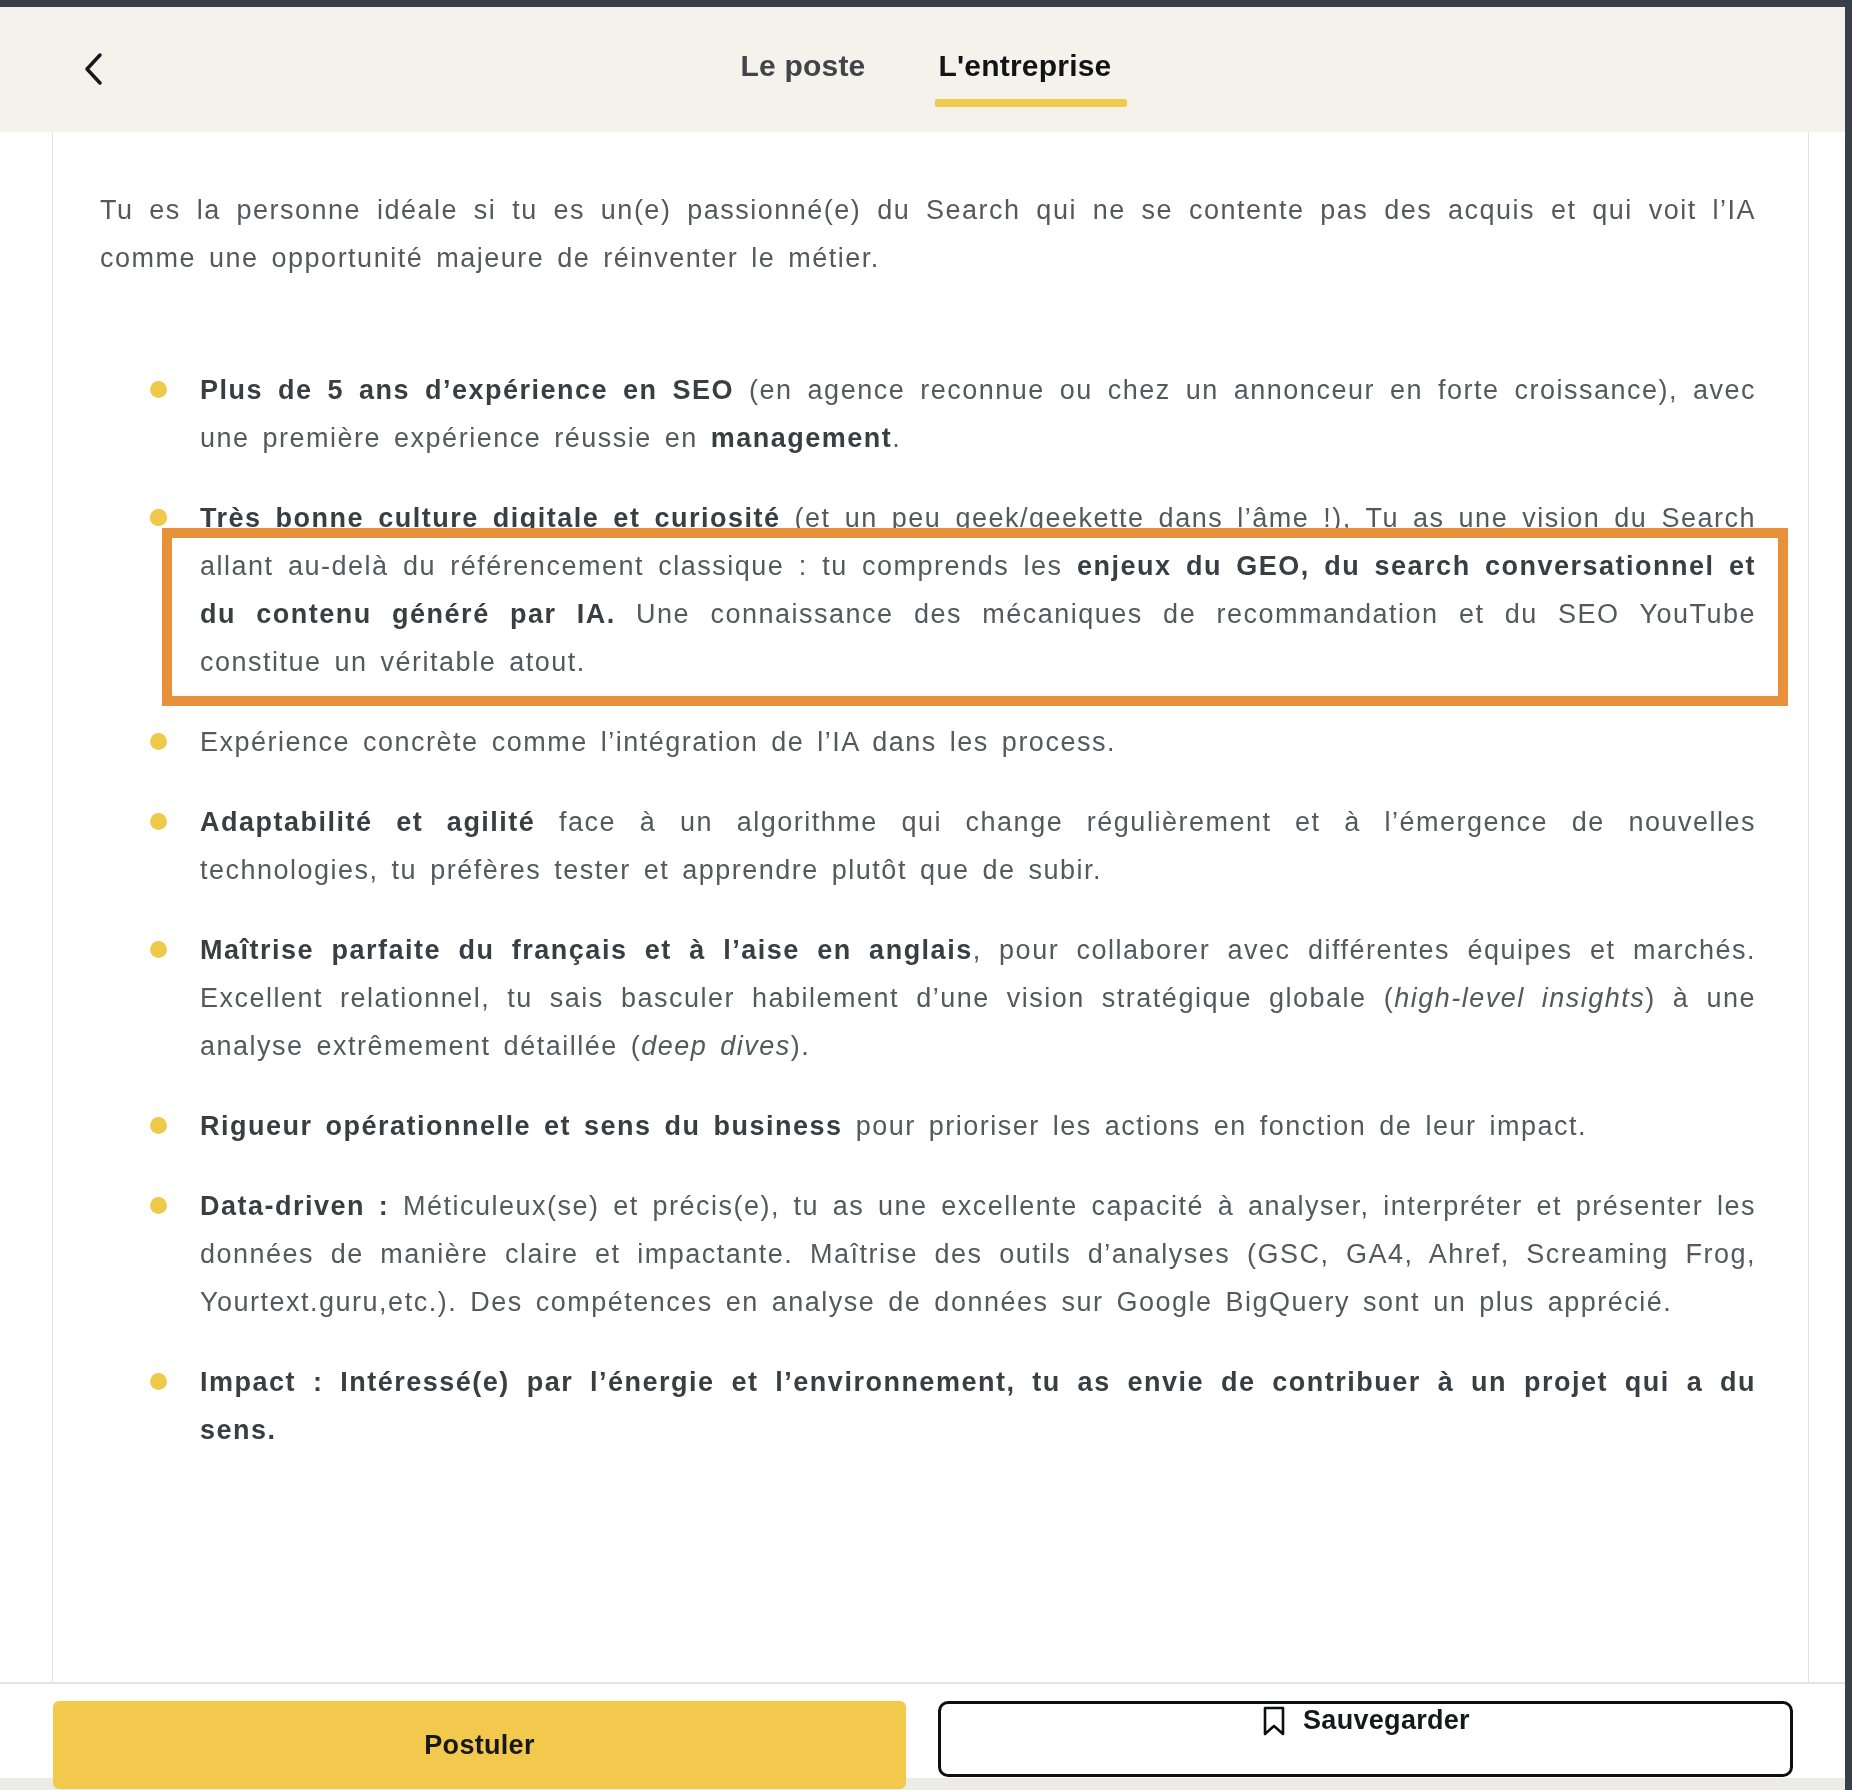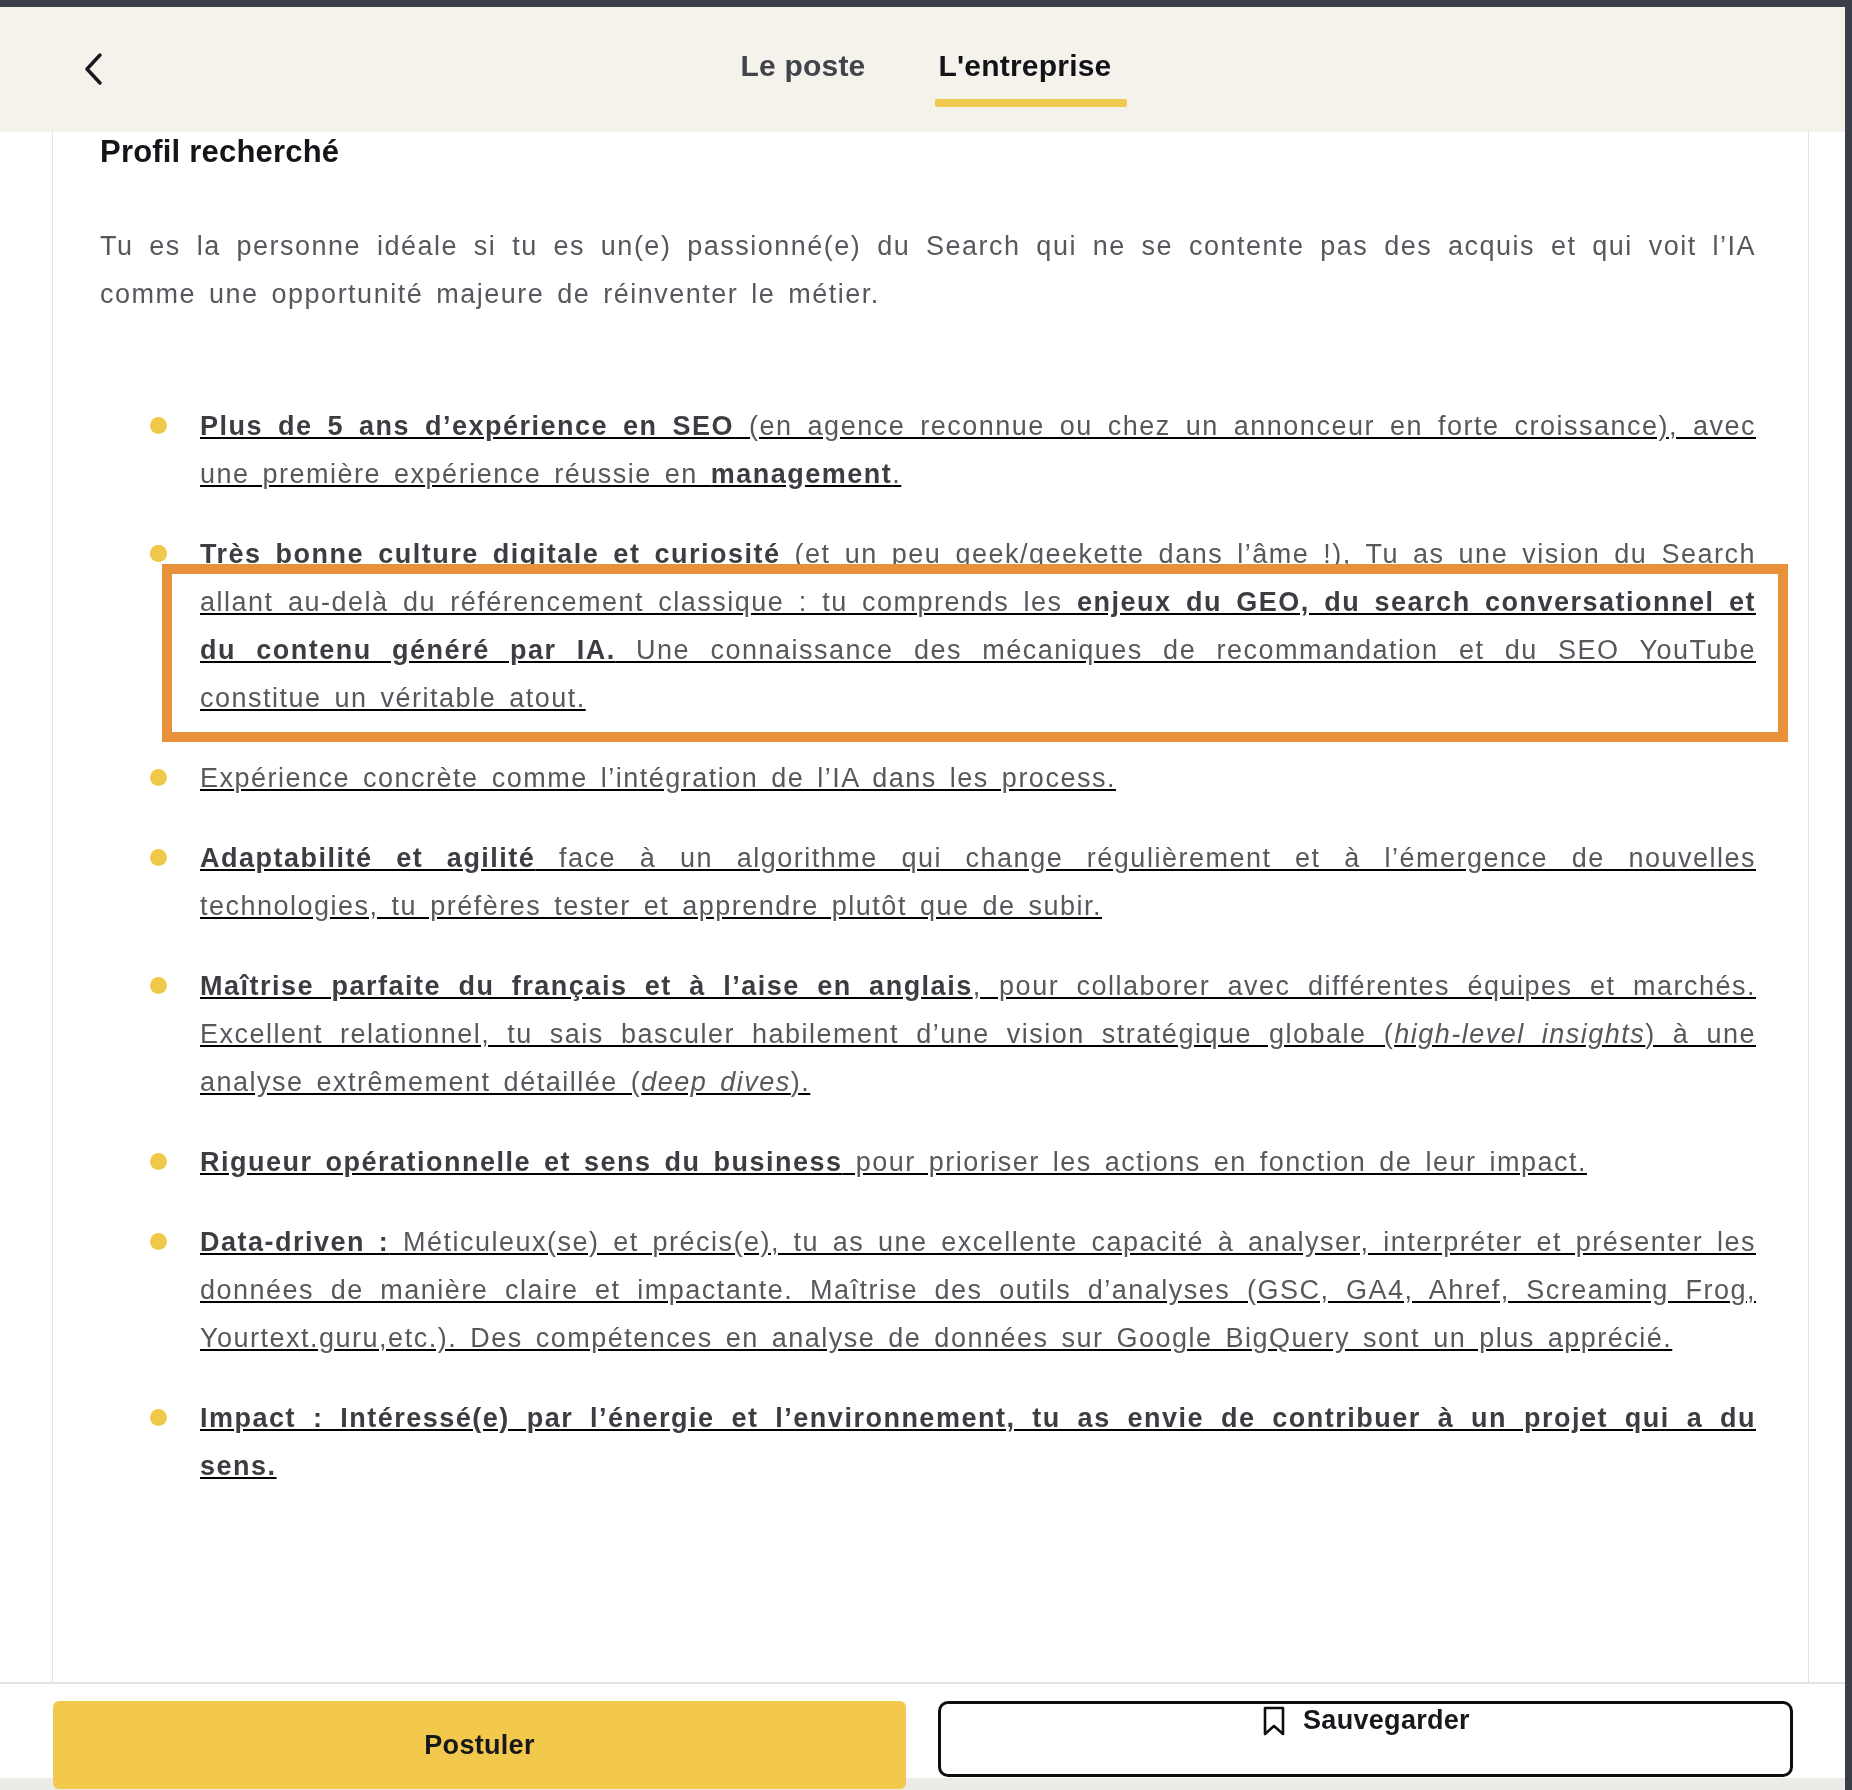--- a/index.html
+++ b/index.html
@@ -45,21 +45,21 @@
     padding:2px 52px 0 47px;overflow:hidden;
   }
   .page-title{
     margin:0;font-size:31px;font-weight:700;color:#141519;letter-spacing:0.2px;
   }
   .intro{
     margin:52px 0 0 0;font-size:27px;line-height:48px;color:#56585d;
     letter-spacing:1.5px;word-spacing:4px;text-align:justify;max-width:1660px;
   }
   .bullets{
-    list-style:none;margin:84px 0 0 0;padding:0 0 0 100px;max-width:1557px;text-decoration:underline;
+    list-style:none;margin:84px 0 0 0;padding:0 0 0 100px;max-width:1557px;
   }
   .bullets li{
     position:relative;margin:0 0 32px 0;
     font-size:27px;line-height:48px;color:#56585d;
     letter-spacing:1.5px;word-spacing:4px;text-align:justify;
   }
   .bullets li .dot{
     position:absolute;left:-50px;top:15px;width:17px;height:17px;border-radius:50%;
     background:#f0c94c;
   }
@@ -108,21 +108,20 @@
       
     </div>
     <div class="tab active">
       <span>L'entreprise</span>
       <span class="tab-underline"></span>
     </div>
   </div>
 </div>
 
 <div class="card">
-  <h1 class="page-title">Profil recherché</h1>
   <p class="intro">Tu es la personne idéale si tu es un(e) passionné(e) du Search qui ne se contente pas des acquis et qui voit l’IA comme une opportunité majeure de réinventer le métier.</p>
   <ul class="bullets" id="bullets-list">
       <li><span class="dot"></span><span><b>Plus de 5 ans d’expérience en SEO</b><span> (en agence reconnue ou chez un annonceur en forte croissance), avec une première expérience réussie en </span><b>management</b><span>.</span></span></li>
       <li><span class="dot"></span></li>
       <li><span class="dot"></span><span><b>Très bonne culture digitale et curiosité</b><span> (et un peu geek/geekette dans l’âme !), Tu as une vision du Search allant au-delà du référencement classique : tu comprends les </span><b>enjeux du GEO, du search conversationnel et du contenu généré par IA.</b><span> Une connaissance des mécaniques de recommandation et du SEO YouTube constitue un véritable atout.</span></span><div class="highlight-box" style="border-color: rgb(232, 145, 58);"></div></li>
       <li><span class="dot"></span><span><span>Expérience concrète comme l’intégration de l’IA dans les process.</span></span></li>
       <li><span class="dot"></span><span><b>Adaptabilité et agilité</b><span> face à un algorithme qui change régulièrement et à l’émergence de nouvelles technologies, tu préfères tester et apprendre plutôt que de subir.</span></span></li>
       <li><span class="dot"></span><span><b>Maîtrise parfaite du français et à l’aise en anglais</b><span>, pour collaborer avec différentes équipes et marchés. Excellent relationnel, tu sais basculer habilement d’une vision stratégique globale (</span><i>high-level insights</i><span>) à une analyse extrêmement détaillée (</span><i>deep dives</i><span>).</span></span></li>
       <li><span class="dot"></span><span><b>Rigueur opérationnelle et sens du business</b><span> pour prioriser les actions en fonction de leur impact.</span></span></li>
       <li><span class="dot"></span><span><b>Data-driven :</b><span> Méticuleux(se) et précis(e), tu as une excellente capacité à analyser, interpréter et présenter les données de manière claire et impactante. Maîtrise des outils d’analyses (GSC, GA4, Ahref, Screaming Frog, Yourtext.guru,etc.). Des compétences en analyse de données sur Google BigQuery sont un plus apprécié.</span></span></li>

